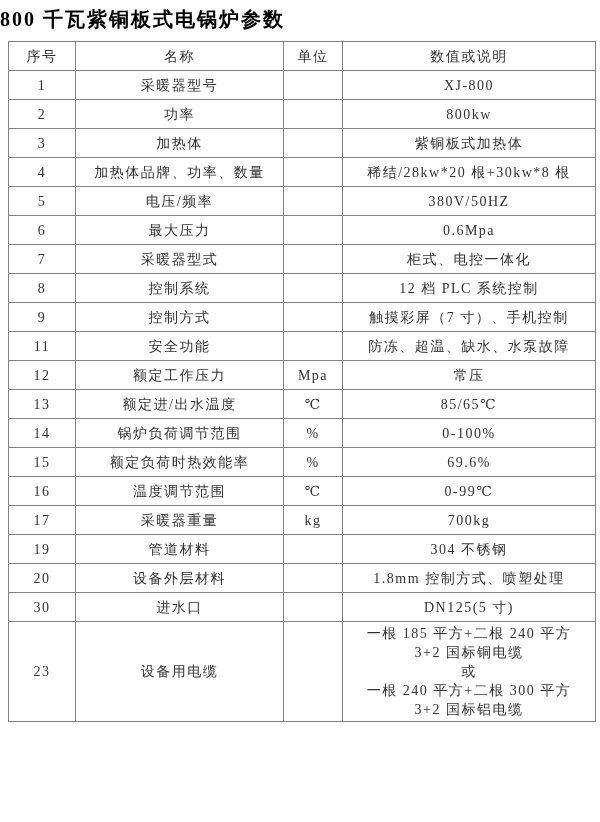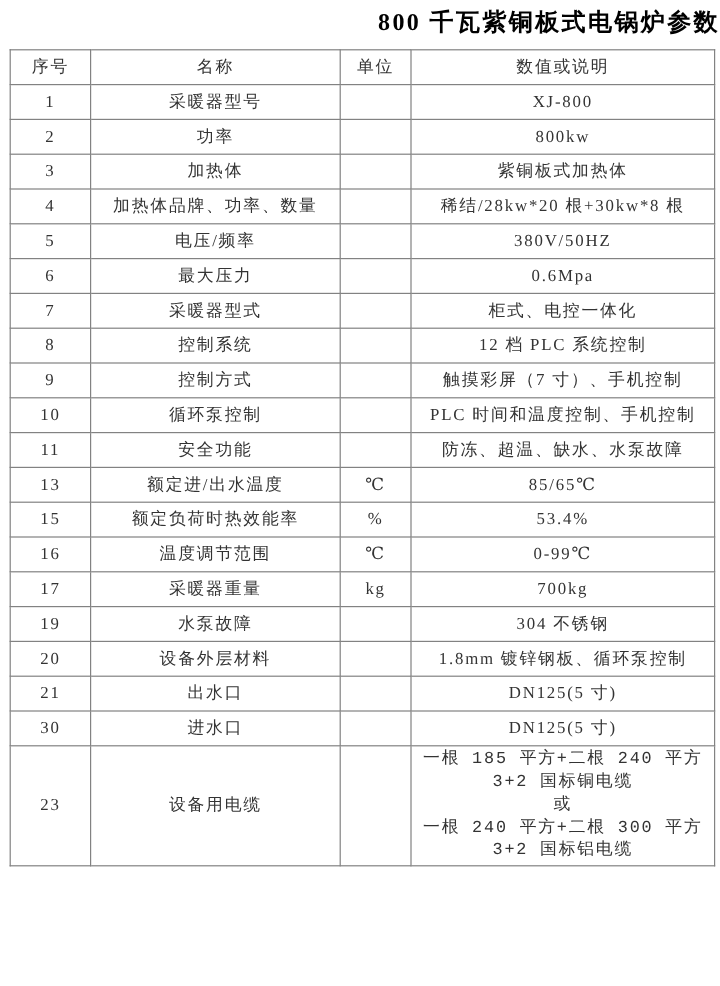--- a/index.html
+++ b/index.html
@@ -8,21 +8,21 @@
     width: 600px;
     font-family: "Liberation Serif", "DejaVu Serif", serif;
   }
   .page {
     width: 600px;
     height: 822px;
     background: #ffffff;
     padding-top: 6px;
   }
   .title {
-    text-align: right;
+    text-align: left;
     font-size: 20px;
     font-weight: bold;
     color: #000000;
     letter-spacing: 2px;
     line-height: 26px;
     margin-bottom: 9px;
   }
   table.spec {
     border-collapse: collapse;
     table-layout: fixed;
@@ -40,21 +40,20 @@
     padding: 2px 3px;
     height: 29px;
     line-height: 19px;
     overflow: hidden;
     white-space: nowrap;
     font-weight: normal;
   }
   table.spec td[data-name="value-cell"] div {
     line-height: 19px;
     white-space: nowrap;
-    font-family: Liberation Mono, monospace;
   }
   col.c-no    { width: 67px; }
   col.c-name  { width: 208px; }
   col.c-unit  { width: 59px; }
   col.c-value { width: 253px; }
 </style>
 </head>
 <body>
 
 <div class="page" data-name="spec-sheet-page">
@@ -125,72 +124,72 @@
           <td data-name="unit-cell"></td>
           <td data-name="value-cell">12 档 PLC 系统控制</td>
         </tr>
         <tr data-name="table-row">
           <td data-name="row-number-cell">9</td>
           <td data-name="name-cell">控制方式</td>
           <td data-name="unit-cell"></td>
           <td data-name="value-cell">触摸彩屏（7 寸）、手机控制</td>
         </tr>
         <tr data-name="table-row">
-          <td data-name="row-number-cell">10</td>
-          <td data-name="name-cell">循环泵控制</td>
-          <td data-name="unit-cell"></td>
-          <td data-name="value-cell">PLC 时间和温度控制、手机控制</td>
-        </tr>
-        <tr data-name="table-row">
           <td data-name="row-number-cell">11</td>
           <td data-name="name-cell">安全功能</td>
           <td data-name="unit-cell"></td>
           <td data-name="value-cell">防冻、超温、缺水、水泵故障</td>
+        </tr>
+        <tr data-name="table-row">
+          <td data-name="row-number-cell">12</td>
+          <td data-name="name-cell">额定工作压力</td>
+          <td data-name="unit-cell">Mpa</td>
+          <td data-name="value-cell">常压</td>
         </tr>
         <tr data-name="table-row">
           <td data-name="row-number-cell">13</td>
           <td data-name="name-cell">额定进/出水温度</td>
           <td data-name="unit-cell">℃</td>
           <td data-name="value-cell">85/65℃</td>
         </tr>
         <tr data-name="table-row">
+          <td data-name="row-number-cell">14</td>
+          <td data-name="name-cell">锅炉负荷调节范围</td>
+          <td data-name="unit-cell">%</td>
+          <td data-name="value-cell">0-100%</td>
+        </tr>
+        <tr data-name="table-row">
           <td data-name="row-number-cell">15</td>
           <td data-name="name-cell">额定负荷时热效能率</td>
           <td data-name="unit-cell">%</td>
-          <td data-name="value-cell">53.4%</td>
+          <td data-name="value-cell">69.6%</td>
         </tr>
         <tr data-name="table-row">
           <td data-name="row-number-cell">16</td>
           <td data-name="name-cell">温度调节范围</td>
           <td data-name="unit-cell">℃</td>
           <td data-name="value-cell">0-99℃</td>
         </tr>
         <tr data-name="table-row">
           <td data-name="row-number-cell">17</td>
           <td data-name="name-cell">采暖器重量</td>
           <td data-name="unit-cell">kg</td>
           <td data-name="value-cell">700kg</td>
         </tr>
         <tr data-name="table-row">
           <td data-name="row-number-cell">19</td>
-          <td data-name="name-cell">水泵故障</td>
+          <td data-name="name-cell">管道材料</td>
           <td data-name="unit-cell"></td>
           <td data-name="value-cell">304 不锈钢</td>
         </tr>
         <tr data-name="table-row">
           <td data-name="row-number-cell">20</td>
           <td data-name="name-cell">设备外层材料</td>
           <td data-name="unit-cell"></td>
-          <td data-name="value-cell">1.8mm 镀锌钢板、循环泵控制</td>
-        </tr>
-        <tr data-name="table-row">
-          <td data-name="row-number-cell">21</td>
-          <td data-name="name-cell">出水口</td>
-          <td data-name="unit-cell"></td>
-          <td data-name="value-cell">DN125(5 寸)</td>
+          <td data-name="value-cell">1.8mm 控制方式、喷塑处理</td>
         </tr>
         <tr data-name="table-row">
           <td data-name="row-number-cell">30</td>
           <td data-name="name-cell">进水口</td>
           <td data-name="unit-cell"></td>
           <td data-name="value-cell">DN125(5 寸)</td>
         </tr>
         <tr data-name="table-row">
           <td data-name="row-number-cell">23</td>
           <td data-name="name-cell">设备用电缆</td>

